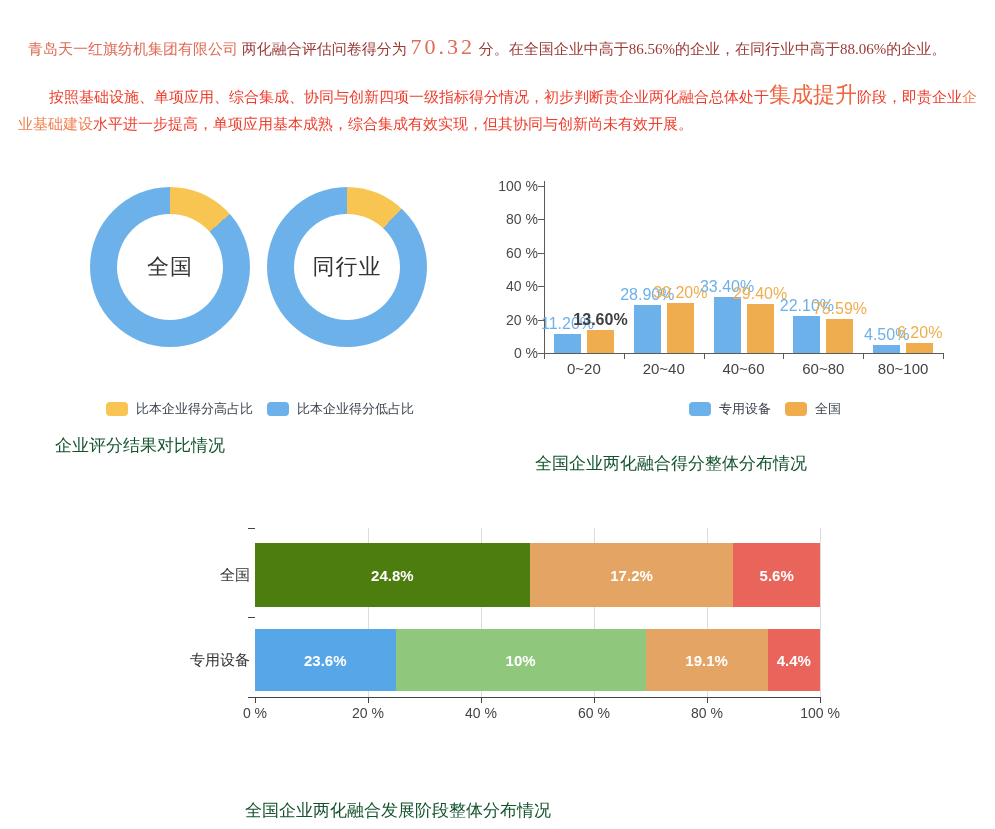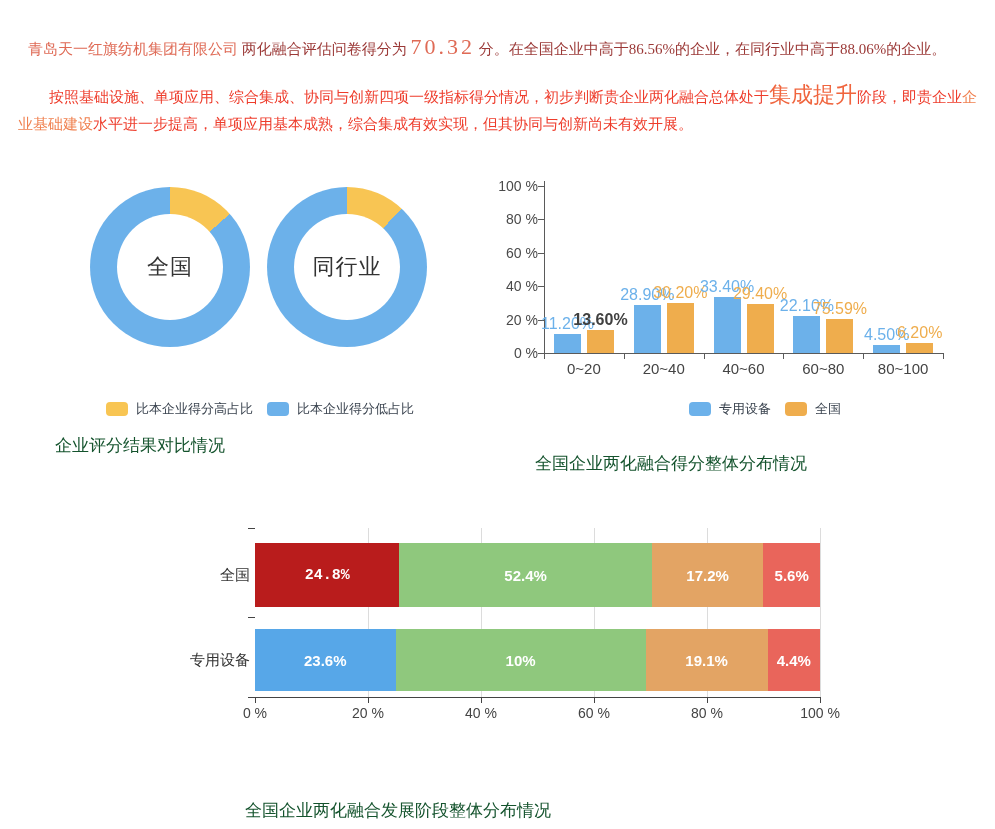--- a/index.html
+++ b/index.html
@@ -154,25 +154,22 @@
       <div class="xlabel" style="left: 382px; top: 185px;">60 %</div>
       <div class="tick" style="left: 527px; top: 177px; width: 1px; height: 6px;"></div>
       <div class="xlabel" style="left: 495px; top: 185px;">80 %</div>
       <div class="tick" style="left: 640px; top: 177px; width: 1px; height: 6px;"></div>
       <div class="xlabel" style="left: 608px; top: 185px;">100 %</div>
       <div class="tick" style="left: 68px; top: 8px; width: 7px; height: 1px;"></div>
       <div class="tick" style="left: 68px; top: 97px; width: 7px; height: 1px;"></div>
       <div class="tick" style="left: 68px; top: 177px; width: 7px; height: 1px;"></div>
       <div class="row-label" style="left: 0px; top: 46px;">全国</div>
       <div class="srow" style="left: 75px; top: 23px; width: 565px; height: 64px;">
-        <div class="seg" style="background: #b91c1c; flex-grow: 24.8; font-family: Liberation Mono, monospace;">
+        <div class="seg" style="background: #4d7c0f; flex-grow: 24.8;">
           <span class="seg-label">24.8%</span>
-        </div>
-        <div class="seg" style="background: rgb(143, 200, 125); flex-grow: 52.4;">
-          <span class="seg-label">52.4%</span>
         </div>
         <div class="seg" style="background: rgb(227, 164, 100); flex-grow: 17.2;">
           <span class="seg-label">17.2%</span>
         </div>
         <div class="seg" style="background: rgb(233, 101, 91); flex-grow: 5.6;">
           <span class="seg-label">5.6%</span>
         </div>
       </div>
       <div class="row-label" style="left: 0px; top: 131px;">专用设备</div>
       <div class="srow" style="left: 75px; top: 109px; width: 565px; height: 62px;">

